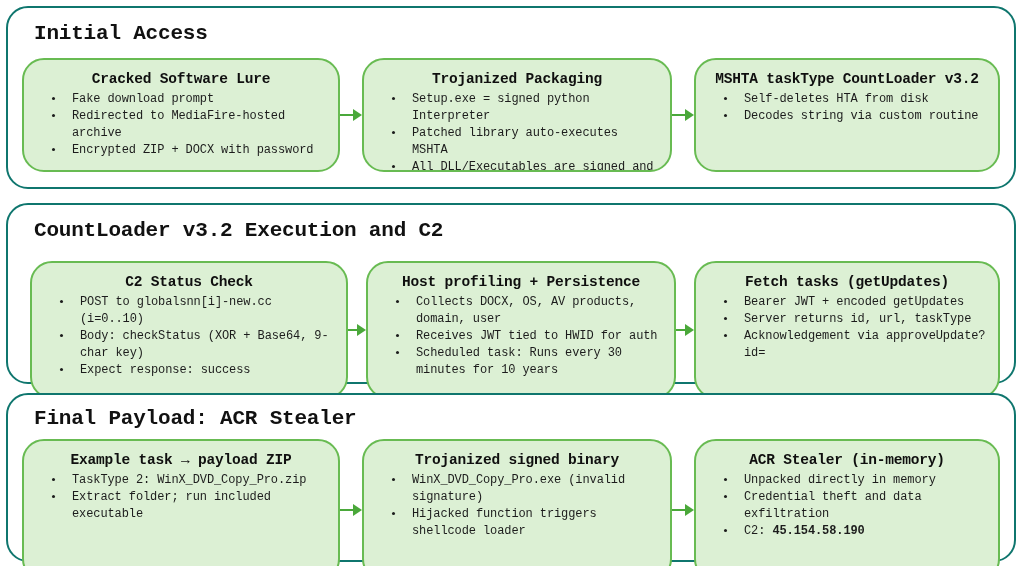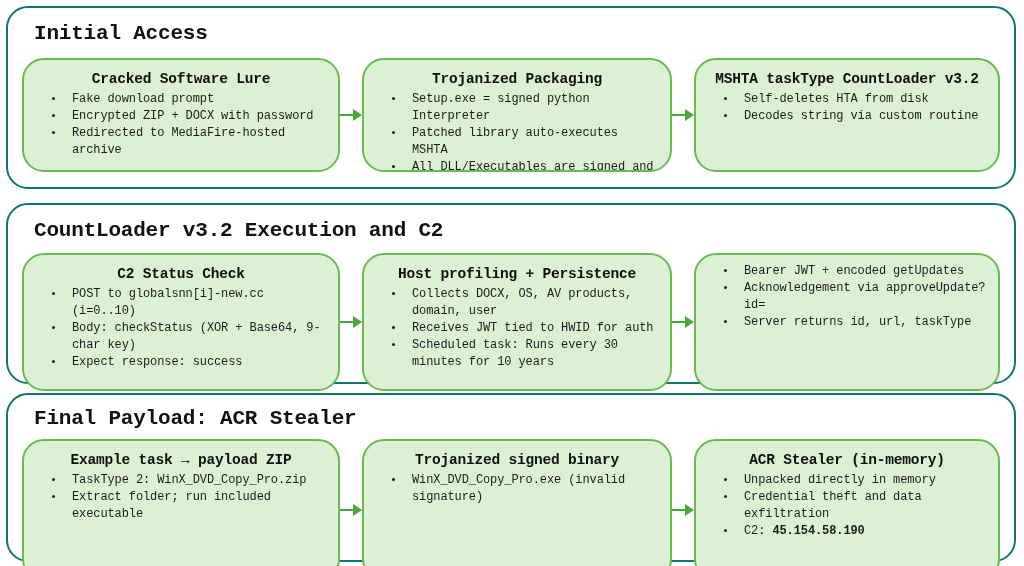--- a/index.html
+++ b/index.html
@@ -52,21 +52,21 @@
 
   
   .cards {
     position: absolute;
     left: 14px;
     right: 14px;
     display: flex;
     align-items: stretch;
   }
   .section-1 .cards { top: 50px; height: 114px; }
-  .section-2 .cards { top: 48px; height: 138px; }
+  .section-2 .cards { top: 56px; height: 138px; margin-left: 8px; }
   .section-3 .cards { top: 44px; height: 142px; }
 
   .card {
     position: relative;
     background: #dcf0d4;
     border: 2px solid #68bb52;
     border-radius: 22px;
     box-sizing: border-box;
     padding: 8px 8px 22px 8px;
     overflow: hidden;
@@ -142,22 +142,22 @@
 <div class="canvas">
 
   <div class="section section-1">
     <div class="section-title">Initial Access</div>
     <div class="cards">
 
       <div class="card card-1">
         <div class="card-title">Cracked Software Lure</div>
         <ul class="bullets">
           <li>Fake download prompt</li>
+          <li>Redirected to MediaFire-hosted archive</li>
           <li>Encrypted ZIP + DOCX with password</li>
-          <li>Redirected to MediaFire-hosted archive</li>
         </ul>
       </div>
 
       <div class="arrow">
         <div class="shaft"></div>
         <div class="head"></div>
       </div>
 
       <div class="card card-2">
         <div class="card-title">Trojanized Packaging</div>
@@ -210,24 +210,25 @@
           <li>Scheduled task: Runs every 30 minutes for 10 years</li>
         </ul>
       </div>
 
       <div class="arrow">
         <div class="shaft"></div>
         <div class="head"></div>
       </div>
 
       <div class="card card-3">
+        <div class="card-title">Fetch tasks (getUpdates)</div>
         <ul class="bullets">
           <li>Bearer JWT + encoded getUpdates</li>
+          <li>Server returns id, url, taskType</li>
           <li>Acknowledgement via approveUpdate?id=</li>
-          <li>Server returns id, url, taskType</li>
         </ul>
       </div>
 
     </div>
   </div>
 
   <div class="section section-3">
     <div class="section-title">Final Payload: ACR Stealer</div>
     <div class="cards">
 
@@ -241,20 +242,21 @@
 
       <div class="arrow">
         <div class="shaft"></div>
         <div class="head"></div>
       </div>
 
       <div class="card card-2">
         <div class="card-title">Trojanized signed binary</div>
         <ul class="bullets">
           <li>WinX_DVD_Copy_Pro.exe (invalid signature)</li>
+          <li>Hijacked function triggers shellcode loader</li>
         </ul>
       </div>
 
       <div class="arrow">
         <div class="shaft"></div>
         <div class="head"></div>
       </div>
 
       <div class="card card-3">
         <div class="card-title">ACR Stealer (in-memory)</div>

